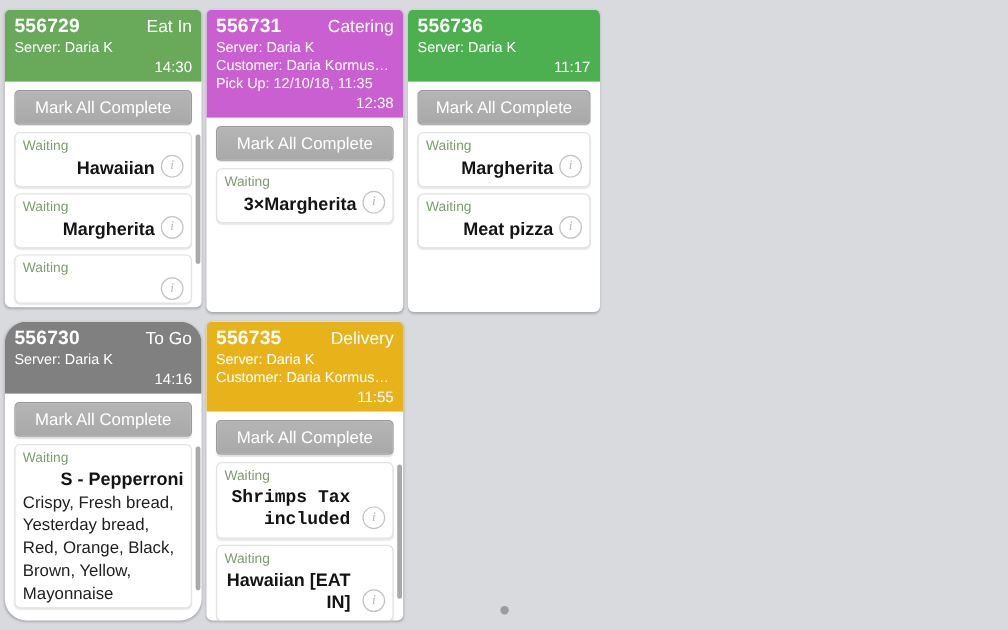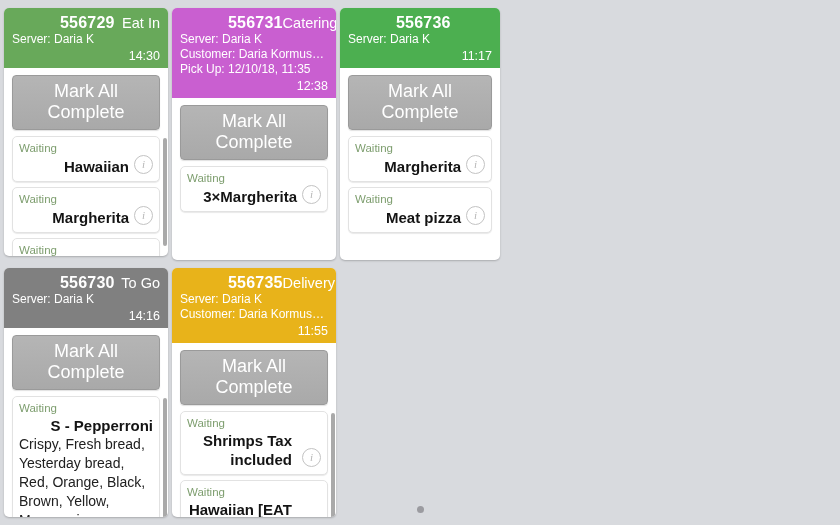--- a/index.html
+++ b/index.html
@@ -38,21 +38,20 @@
   .card-header {
     padding: 6px 8px 4px 8px;
     color: #ffffff;
     position: relative;
     flex: 0 0 auto;
   }
   .hdr-top {
     display: flex;
     justify-content: space-between;
     align-items: center;
-    margin-left: 48px;
   }
   .order-id {
     font-size: 16px;
     font-weight: bold;
     letter-spacing: 0.2px;
     line-height: 18px;
   }
   .order-type {
     font-size: 14.5px;
     font-weight: normal;
@@ -78,21 +77,21 @@
     flex: 0 0 auto;
   }
   .mark-complete-btn {
     display: block;
     width: 100%;
     box-sizing: border-box;
     background: linear-gradient(#b5b5b5, #a9a9a9);
     border: 1px solid #9a9a9a;
     border-radius: 4px;
     color: #ffffff;
-    font-size: 18px;
+    font-size: 14px;
     font-family: "Liberation Sans", sans-serif;
     padding: 5px 0 6px 0;
     text-align: center;
     cursor: pointer;
     box-shadow: 0 1px 1px rgba(0,0,0,0.12);
   }
 
   
   .item-list {
     position: relative;
@@ -267,21 +266,21 @@
       <div class="order-item">
         <div class="item-status">Waiting</div>
         <div class="item-body">
           <div class="item-name">Meat pizza</div>
           <div class="info-icon">i</div>
         </div>
       </div>
     </div>
   </div>
 
-  <div class="order-card" style="left:4px; top:268px; width:164px; height:249px;">
+  <div class="order-card" style="left:4px; top:268px; width:164px; height:249px;border-radius:18px;">
     <div class="card-header" style="background:#808080;">
       <div class="hdr-top">
         <span class="order-id">556730</span>
         <span class="order-type">To Go</span>
       </div>
       <div class="hdr-line">Server: Daria K</div>
       <div class="hdr-time">14:16</div>
     </div>
     <div class="btn-wrap">
       <button class="mark-complete-btn">Mark All Complete</button>
@@ -306,21 +305,21 @@
       <div class="hdr-line">Customer: Daria Kormushki...</div>
       <div class="hdr-time">11:55</div>
     </div>
     <div class="btn-wrap">
       <button class="mark-complete-btn">Mark All Complete</button>
     </div>
     <div class="item-list">
       <div class="order-item">
         <div class="item-status">Waiting</div>
         <div class="item-body">
-          <div class="item-name" style="max-width:105px;">Shrimps Tax included</div>
+          <div class="item-name" style="max-width:105px;font-family:Liberation Mono, monospace;">Shrimps Tax included</div>
           <div class="info-icon">i</div>
         </div>
       </div>
       <div class="order-item">
         <div class="item-status">Waiting</div>
         <div class="item-body">
           <div class="item-name" style="max-width:105px;">Hawaiian [EAT IN]</div>
           <div class="info-icon">i</div>
         </div>
       </div>

